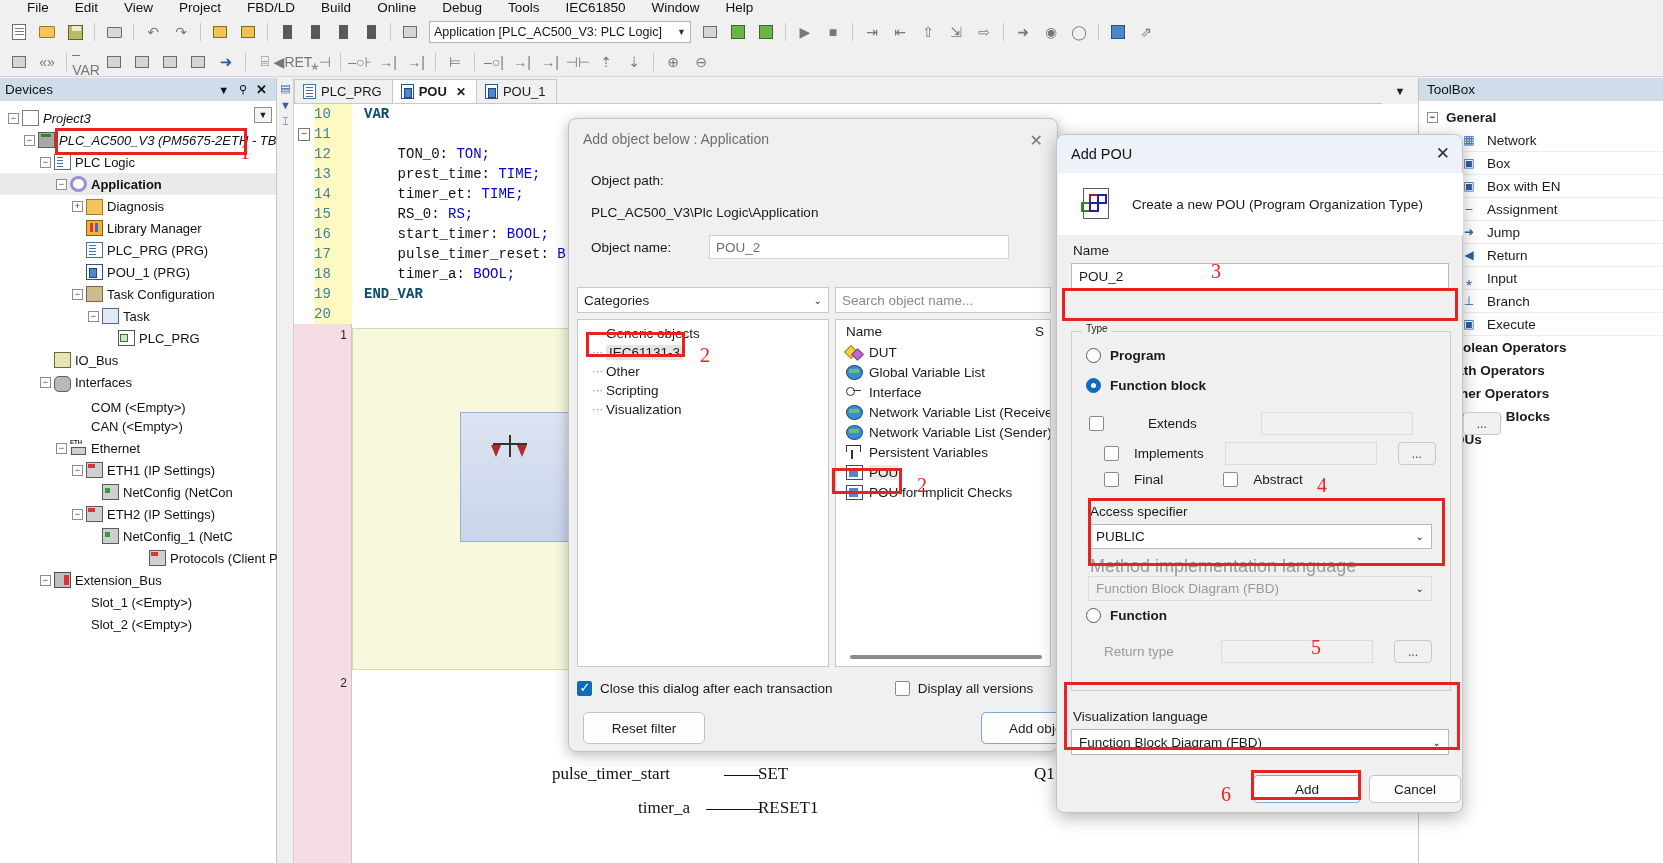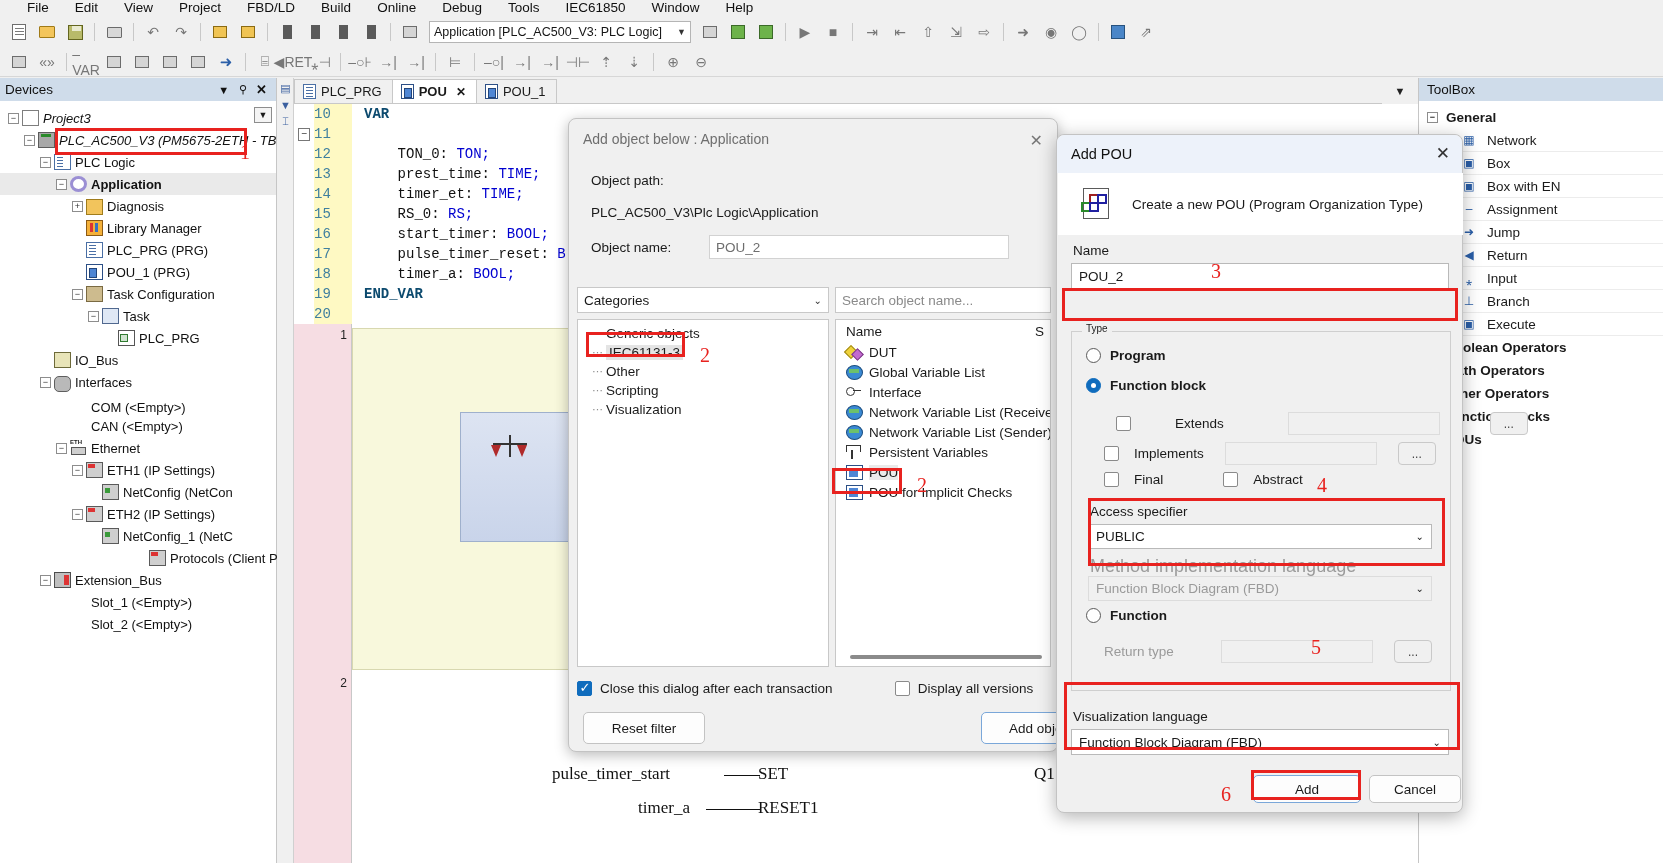--- a/index.html
+++ b/index.html
@@ -1014,21 +1014,21 @@
       <div class="opt-row" style="position:absolute;left:14px;top:16px;">
         <span class="radio"></span>
         <span class="bold">Program</span>
       </div>
 
       <div class="opt-row" style="position:absolute;left:14px;top:46px;">
         <span class="radio on"></span>
         <span class="bold">Function block</span>
       </div>
 
-      <div class="sub-row" style="position:absolute;left:44px;top:80px;gap:36px;">
+      <div class="sub-row" style="position:absolute;left:17px;top:80px;gap:36px;">
         <span class="chkbox"></span>
         <span>Extends</span>
         <span class="mini-input" style="width:152px;margin-left:28px;">
           <span></span>
         </span>
         <span class="dots-btn" style="margin-left:14px;">...</span>
       </div>
 
       <div class="sub-row" style="position:absolute;left:32px;top:110px;">
         <span class="chkbox"></span>

